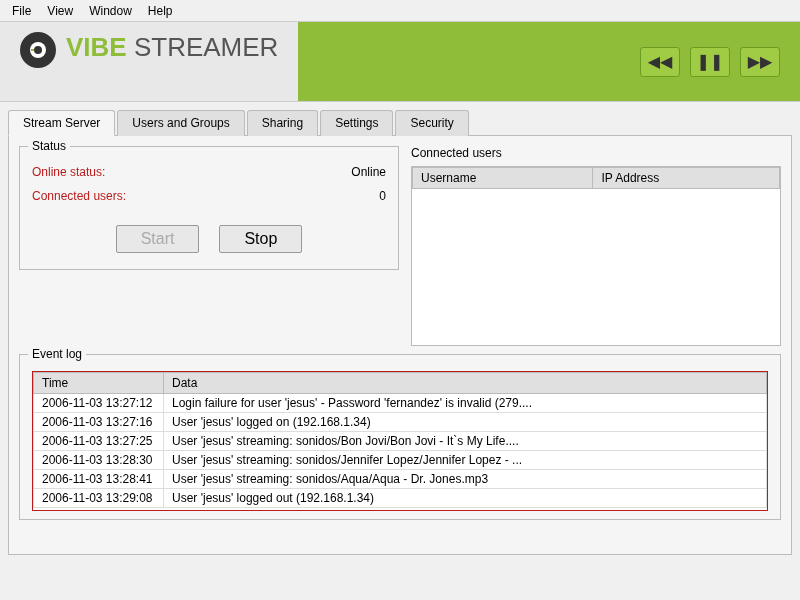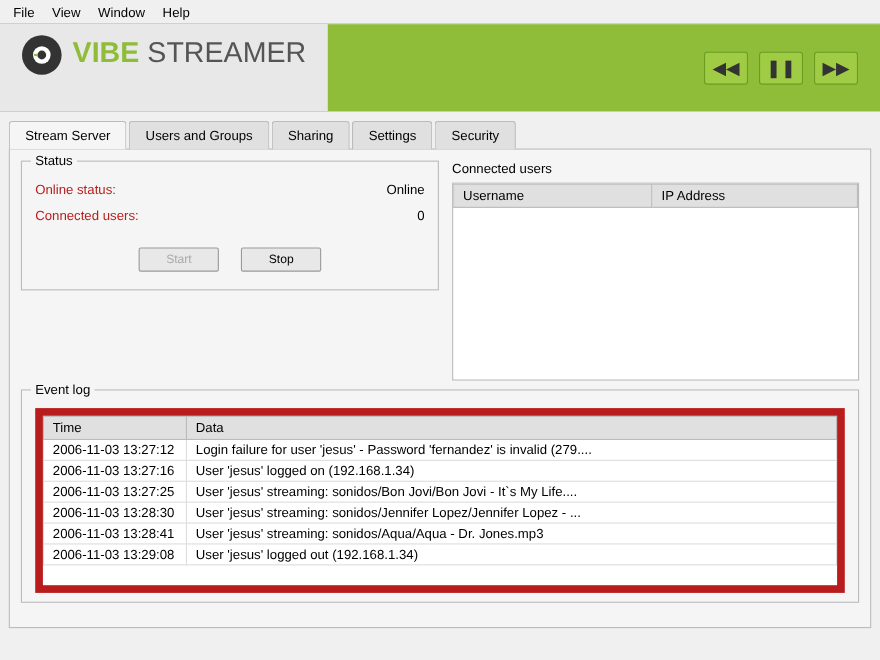--- a/index.html
+++ b/index.html
@@ -162,21 +162,21 @@
       gap: 20px;
       margin-top: 20px;
       padding-bottom: 8px;
     }
     .action-btn {
       padding: 4px 24px;
       background: #e8e8e8;
       border: 1px solid #999;
       border-radius: 2px;
       cursor: pointer;
-      font-size: 11px;
+      font-size: 16px;
       min-width: 70px;
     }
     .action-btn:disabled {
       color: #aaa;
       cursor: default;
     }
 
     
     .users-table {
       width: 100%;
@@ -226,23 +226,23 @@
     }
     .event-table td.time-col {
       width: 130px;
       max-width: 130px;
     }
     .event-table td.data-col {
       max-width: 500px;
     }
 
     .event-log-wrapper {
-      border: 7px solid #b91c1c;
+      border: 1px solid #b91c1c;
       background: white;
-      height: 168px;
+      height: 140px;
       overflow-y: auto;
       position: relative;
     }
 
     
     ::-webkit-scrollbar { width: 14px; }
     ::-webkit-scrollbar-track { background: #f0f0f0; }
     ::-webkit-scrollbar-thumb { background: #bbb; border: 1px solid #999; }
     ::-webkit-scrollbar-button { background: #ddd; height: 14px; display: block; border: 1px solid #aaa; }
   </style>

